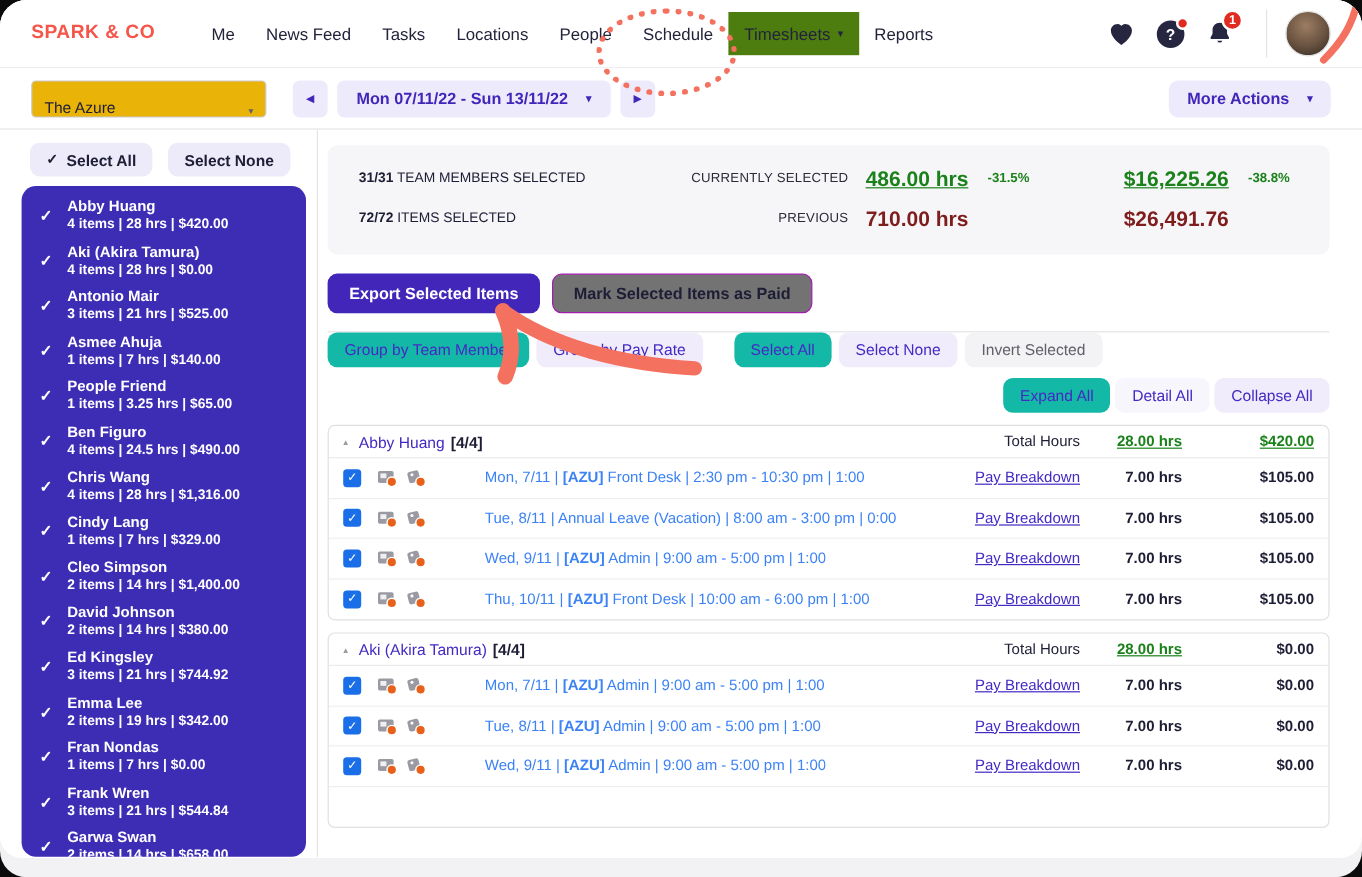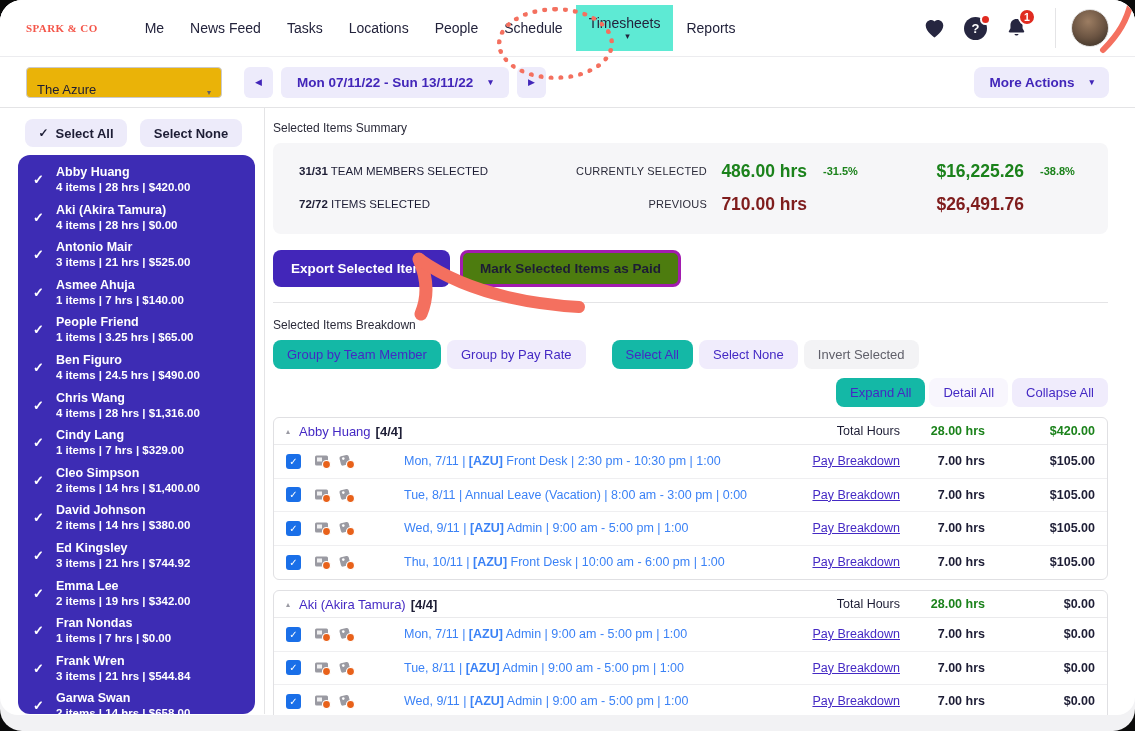--- a/index.html
+++ b/index.html
@@ -4,26 +4,26 @@
 <style>
   * { margin:0; padding:0; box-sizing:border-box; }
   html,body { background:#0b0b0b; font-family:"Liberation Sans", sans-serif; }
   .page { position:relative; width:1135px; height:731px; background:#f2f2f4;
           border-radius:22px; overflow:hidden; }
   .surface { height:715px; background:#fff; border-radius:0 0 18px 18px; overflow:hidden; }
 
   
   .navbar { display:flex; align-items:center; height:57px; padding:0 26px;
             background:#fff; border-bottom:1px solid #ececef; }
-  .logo { color:var(--brand,#f4564a); font-weight:bold; font-size:11px; letter-spacing:.4px;
-          margin-right:34px; white-space:nowrap; cursor:pointer;font-family:Liberation Serif, serif; }
+  .logo { color:var(--brand,#f4564a); font-weight:bold; font-size:16px; letter-spacing:.4px;
+          margin-right:34px; white-space:nowrap; cursor:pointer; }
   .nav { display:flex; }
   .nav-item { display:flex; align-items:center; padding:10px 13px; font-size:14px;
               color:#23233c; cursor:pointer; white-space:nowrap; }
-  .nav-item.active { background:#5eead4;flex-direction:column; }
+  .nav-item.active { background:#4d7c0f; }
   .nav-caret { font-size:9px; margin-left:6px; color:#23233c; }
   .nav-caret:empty { display:none; }
   .nav-right { margin-left:auto; display:flex; align-items:center; }
   .icon-heart { margin-right:17px; display:flex; cursor:pointer; }
   .icon-help { position:relative; width:23px; height:23px; border-radius:50%; background:#262640;
                color:#fff; font-weight:bold; font-size:13px; display:flex; align-items:center;
                justify-content:center; margin-right:18px; cursor:pointer; }
   .help-dot { position:absolute; top:-3px; right:-4px; width:11px; height:11px; border-radius:50%;
               background:#e02b20; border:2px solid #fff; }
   .icon-bell { position:relative; margin-right:12px; display:flex; cursor:pointer; }
@@ -69,28 +69,28 @@
 
   .main { flex:1; min-width:0; padding:13px 27px 0 8px; }
   .sec-label { font-size:12px; color:#2b2b3a; margin-bottom:8px; }
 
   .summary-card { background:#f6f6f8; border-radius:8px; padding:17px 26px 19px;
                   display:grid; grid-template-columns:1fr 165px 100px 62px 155px 58px;
                   row-gap:11px; align-items:center; }
   .sum-count { font-size:11.5px; color:#1d1d35; }
   .sum-sel-label { font-size:11px; color:#2b2b3a; text-align:right; letter-spacing:.2px; }
   .sum-val { font-size:17.5px; font-weight:700; text-align:right; line-height:22px; white-space:nowrap; }
-  .green { color:var(--positive,#1b821b) !important; }
+  .green { color:var(--positive,#1b821b) !important;text-decoration:underline; }
   .gray { color:#7f1d1d; }
   .sum-delta { font-size:11px; font-weight:700; color:var(--positive,#1b821b); padding-left:16px; white-space:nowrap; }
 
   .actions { display:flex; gap:10px; margin-top:16px; }
   .btn-primary { background:var(--accent,#4226b9); color:#fff; font-weight:700; font-size:13.5px;
                  border:0; border-radius:8px; padding:9px 18px; cursor:pointer; font-family:inherit; }
-  .btn-secondary { background:#4d7c0f; border:3px solid #a21caf; color:#1d1d35; font-weight:700; font-size:13.5px;
+  .btn-secondary { background:#737373; border:1px solid #a21caf; color:#1d1d35; font-weight:700; font-size:13.5px;
                    border-radius:8px; padding:8px 17px; cursor:pointer; font-family:inherit; }
   .divider { border:0; border-top:1px solid #e4e4e6; margin-top:15px; }
   .bd-label { margin:15px 0 8px; }
 
   .bd-toolbar { display:flex; gap:6px; align-items:center; }
   .chip { padding:7px 14px; border-radius:8px; font-size:13px; color:#4429c4; font-weight:500;
           white-space:nowrap; cursor:pointer; }
   .chip.on { background:#14b8a6; }
   .chip.off { background:#f0ecfc; }
   .chip.muted { background:#f3f3f5; color:#60606a; }
@@ -316,21 +316,20 @@
             <div class="member">
               <span class="m-check">✓</span>
               <div class="m-name">Garwa Swan</div>
               <div class="m-meta">2 items | 14 hrs | $658.00</div>
             </div>
 
         </div>
       </aside>
 
       <main class="main">
-        <div class="sec-label">Selected Items Summary</div>
 
         <div class="summary-card">
           <span class="sum-count">
             <b>31/31</b> <span>TEAM MEMBERS SELECTED</span>
           </span>
           <span class="sum-sel-label">CURRENTLY SELECTED</span>
           <span class="sum-val green">486.00 hrs</span>
           <span class="sum-delta">-31.5%</span>
           <span class="sum-val green">$16,225.26</span>
           <span class="sum-delta">-38.8%</span>
@@ -345,21 +344,20 @@
           <span></span>
         </div>
 
         <div class="actions">
           <button class="btn-primary">Export Selected Items</button>
           <button class="btn-secondary">Mark Selected Items as Paid</button>
         </div>
 
         <hr class="divider">
 
-        <div class="sec-label bd-label">Selected Items Breakdown</div>
 
         <div class="bd-toolbar">
           <span class="chip on">Group by Team Member</span>
           <span class="chip off">Group by Pay Rate</span>
           <span class="spacer"></span>
           <span class="chip on">Select All</span>
           <span class="chip off">Select None</span>
           <span class="chip muted">Invert Selected</span>
         </div>
 

